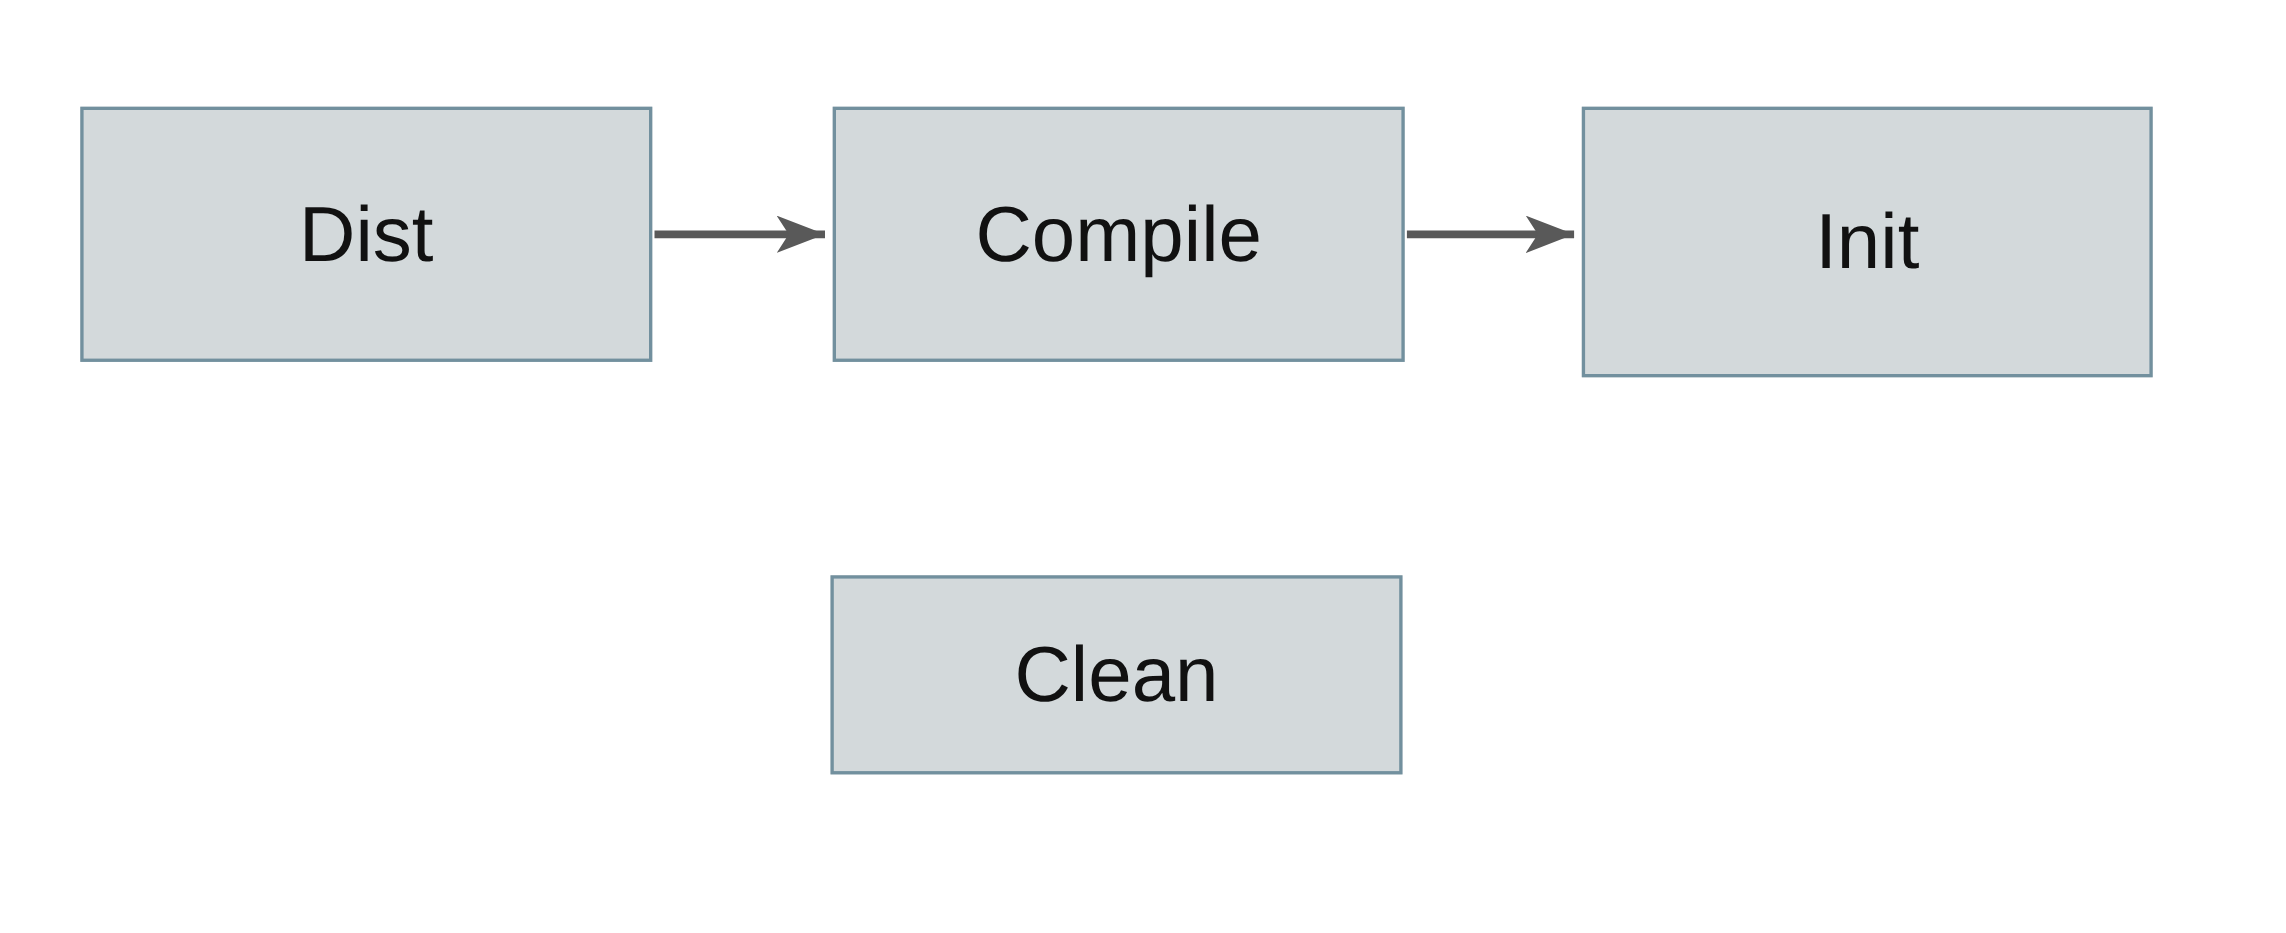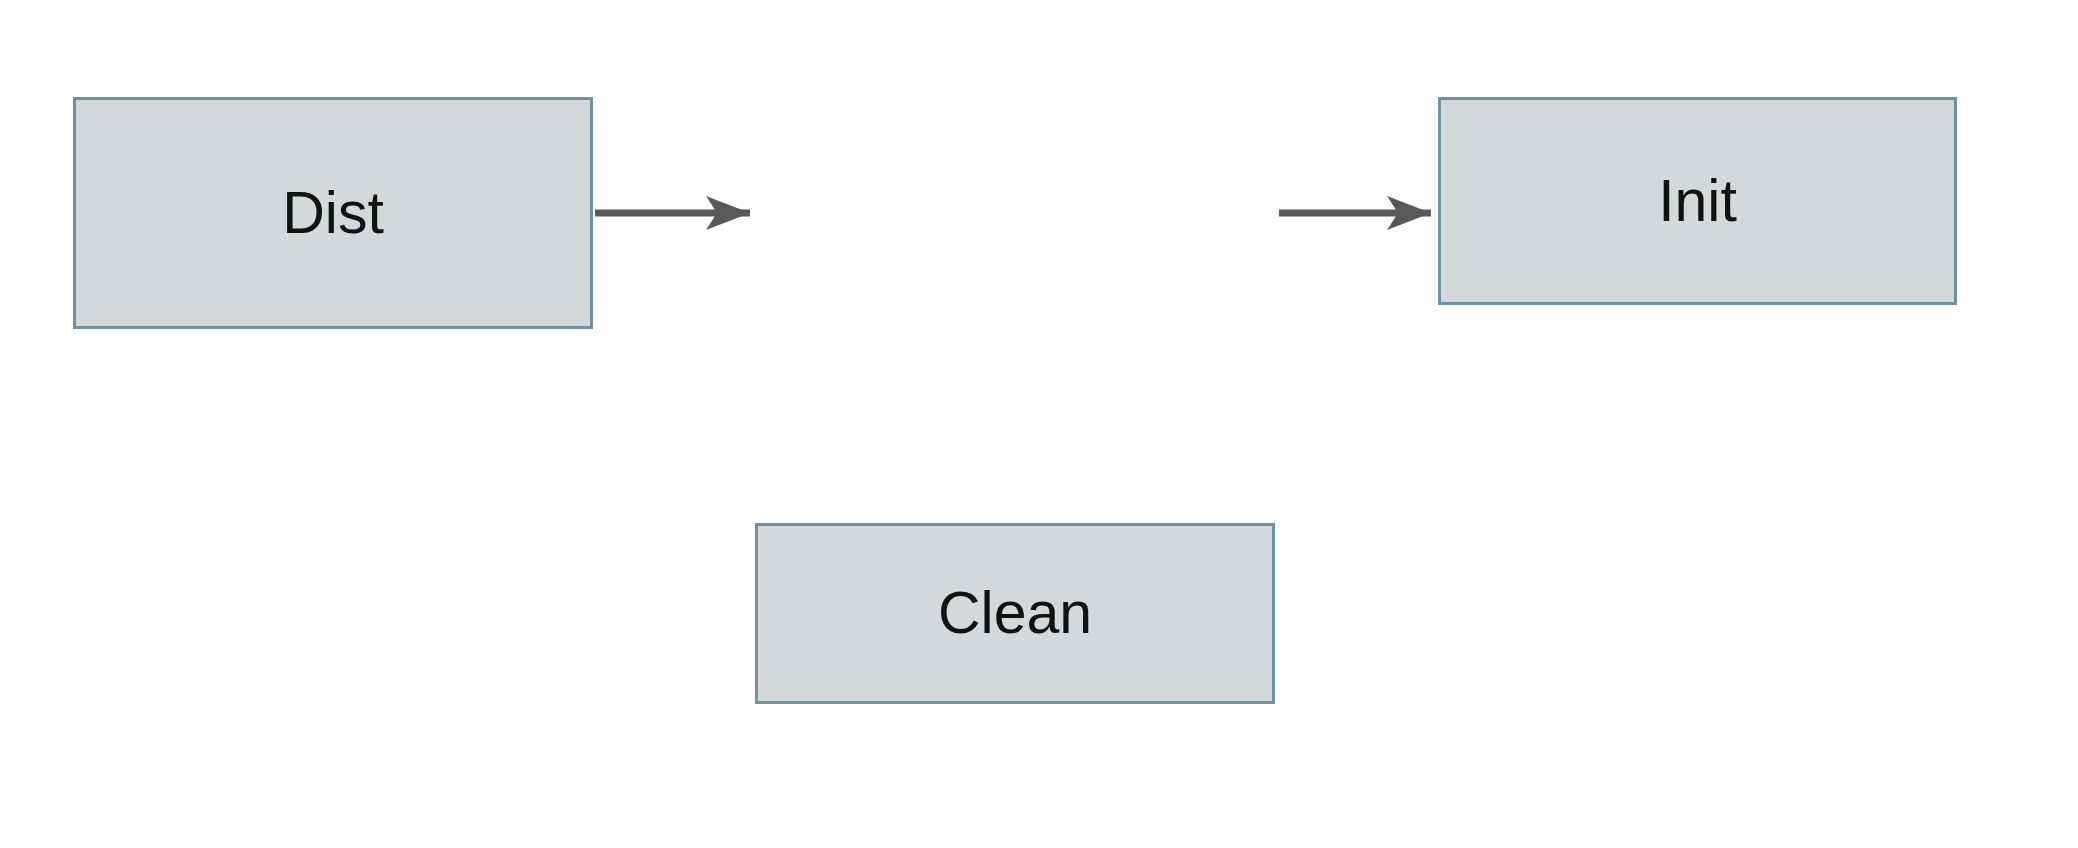--- a/index.html
+++ b/index.html
@@ -18,30 +18,30 @@
   .node {
     position: absolute;
     box-sizing: border-box;
     background: #d3d9db;
     border: 3px solid #72909e;
     display: flex;
     align-items: center;
     justify-content: center;
   }
   .node-label {
-    font-size: 59px;
+    font-size: 71px;
     line-height: 1;
     color: #111111;
     letter-spacing: 0px;
     white-space: nowrap;
     user-select: none;
   }
   .node-dist    { left: 73px;   top: 97px;  width: 520px; height: 232px; }
   .node-compile { left: 757px;  top: 97px;  width: 520px; height: 232px; }
-  .node-init    { left: 1438px; top: 97px;  width: 519px; height: 208px; }
+  .node-init    { left: 1438px; top: 97px;  width: 519px; height: 246px; }
   .node-clean   { left: 755px;  top: 523px; width: 520px; height: 181px; }
   .edges-layer {
     position: absolute;
     left: 0;
     top: 0;
     width: 2078px;
     height: 848px;
     pointer-events: none;
   }
   .edge-line {
@@ -61,20 +61,23 @@
       </marker>
     </defs>
     <line class="edge-line" x1="595" y1="213" x2="750" y2="213" marker-end="url(#arrowhead)"></line>
     <line class="edge-line" x1="1279" y1="213" x2="1431" y2="213" marker-end="url(#arrowhead)"></line>
   </svg>
 
   <div class="node node-dist">
     <span class="node-label">Dist</span>
   </div>
 
+  <div class="node node-compile">
+    <span class="node-label">Compile</span>
+  </div>
 
   <div class="node node-init">
     <span class="node-label">Init</span>
   </div>
 
   <div class="node node-clean">
     <span class="node-label">Clean</span>
   </div>
 
 </div>

